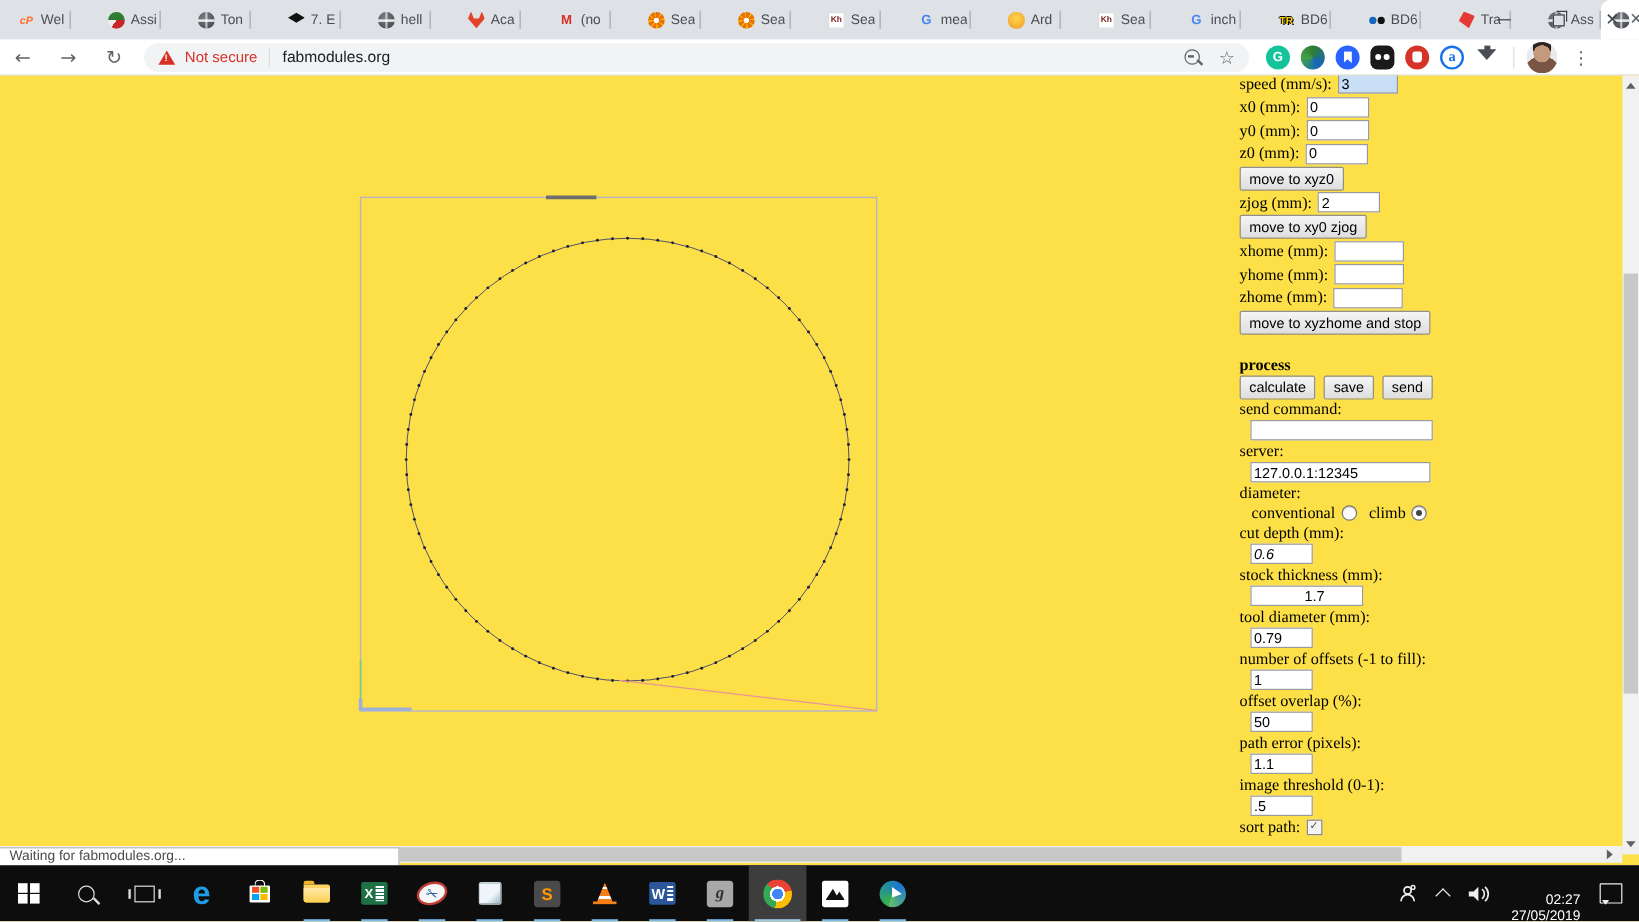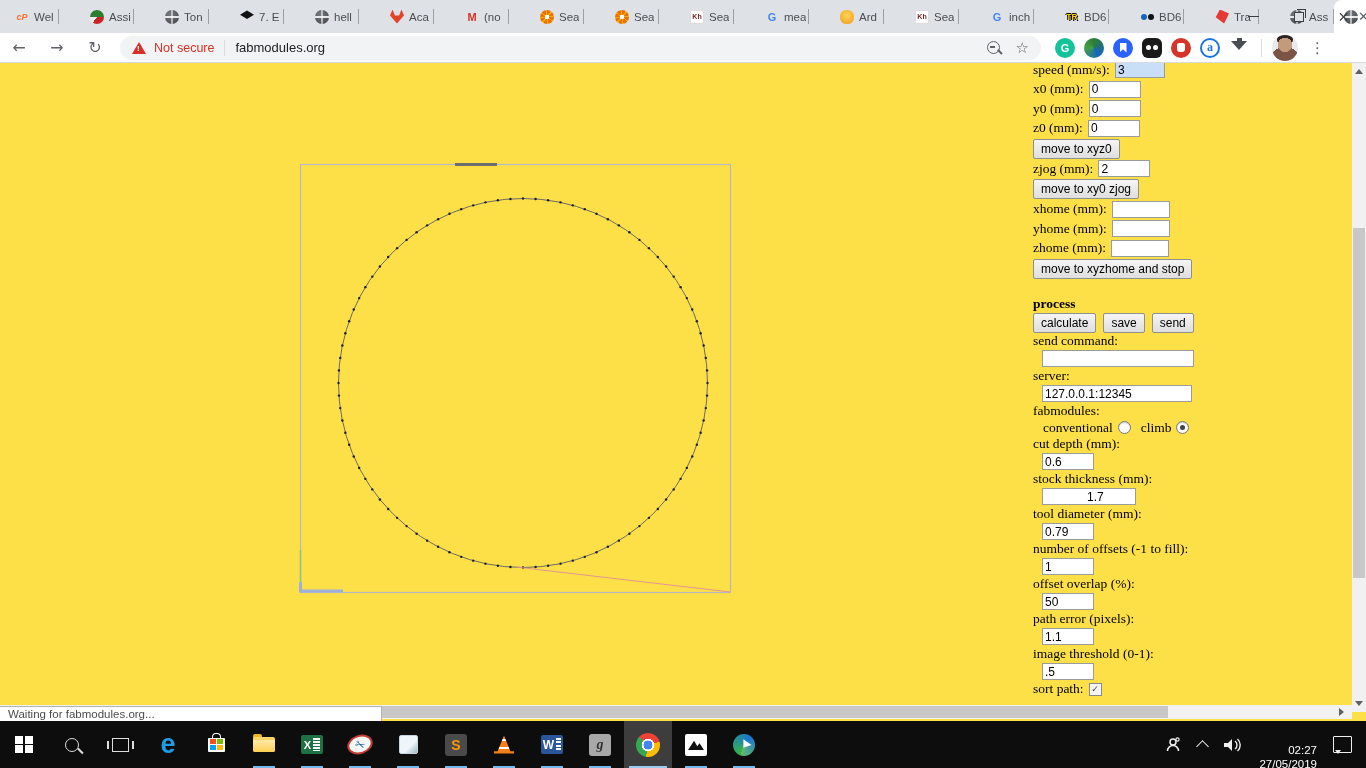--- a/index.html
+++ b/index.html
@@ -106,21 +106,21 @@
   
   .vscroll{position:absolute;right:0;top:0;width:14px;height:649px;background:#f1f1f1;}
   .vthumb{position:absolute;left:1px;width:12px;top:165px;height:350px;background:#c8c8c8;}
   .sb-arrow{position:absolute;left:0;width:14px;height:16px;display:flex;align-items:center;justify-content:center;}
   .tri-up{width:0;height:0;border:4px solid transparent;border-bottom:5px solid #606060;margin-top:-3px;}
   .tri-down{width:0;height:0;border:4px solid transparent;border-top:5px solid #606060;margin-bottom:-3px;}
   .hscroll{position:absolute;left:0;top:642px;width:1352px;height:14px;background:#f1f1f1;}
   .hthumb{position:absolute;top:1px;height:12px;left:60px;width:1108px;background:#c8c8c8;}
   .h-arrow{position:absolute;right:2px;top:0;width:16px;height:14px;display:flex;align-items:center;justify-content:center;}
   .tri-right{width:0;height:0;border:4px solid transparent;border-left:5px solid #606060;margin-right:-3px;}
-  .statusbar{position:absolute;left:0;top:643px;width:382px;height:15px;background:#fff;border:1px solid #b4b4b4;
+  .statusbar{position:absolute;left:0;top:643px;width:333px;height:15px;background:#fff;border:1px solid #b4b4b4;
              border-left:none;border-bottom:none;font-size:11.5px;color:#4c4c4c;display:flex;align-items:center;
              padding-left:8px;box-sizing:border-box;z-index:5;}
   
   .taskbar{position:absolute;left:0;top:721px;width:1366px;height:47px;background:#0d0d0d;display:flex;align-items:center;}
   #tslots{display:flex;height:47px;}
   .slot{width:48px;height:47px;display:flex;align-items:center;justify-content:center;position:relative;flex:none;}
   .slot.running:after{content:"";position:absolute;left:13px;right:13px;bottom:0;height:2.5px;background:#76b9ed;}
   .slot.active{background:#3d3d3d;}
   .slot.active:after{left:5px;right:5px;background:#9cc9ee;}
   
@@ -470,33 +470,33 @@
         <span class="btn">send</span>
       </div>
       <div class="lbl-row">send command:</div>
       <div class="inp-row">
           <span class="inp" style="width:146px"></span>
         </div>
       <div class="lbl-row">server:</div>
       <div class="inp-row">
           <span class="inp" style="width:144px">127.0.0.1:12345</span>
         </div>
-      <div class="lbl-row">fabmodules:</div>
+      <div class="lbl-row">diameter:</div>
       <div class="lbl-row" style="padding-left:10px">
         <span>conventional</span>
         <span class="radio"></span>
         <span>climb</span>
         <span class="radio on">
             <i></i>
           </span>
       </div>
       <div id="proc-fields">
           <div class="lbl-row">cut depth (mm):</div>
           <div class="inp-row">
-            <span class="inp" style="width: 46px;">0.6</span>
+            <span class="inp" style="width: 46px; font-style: italic;">0.6</span>
           </div>
           <div class="lbl-row">stock thickness (mm):</div>
           <div class="inp-row">
             <span class="inp" style="width: 46px; padding-left: 44px;">1.7</span>
           </div>
           <div class="lbl-row">tool diameter (mm):</div>
           <div class="inp-row">
             <span class="inp" style="width: 46px;">0.79</span>
           </div>
           <div class="lbl-row">number of offsets (-1 to fill):</div>

